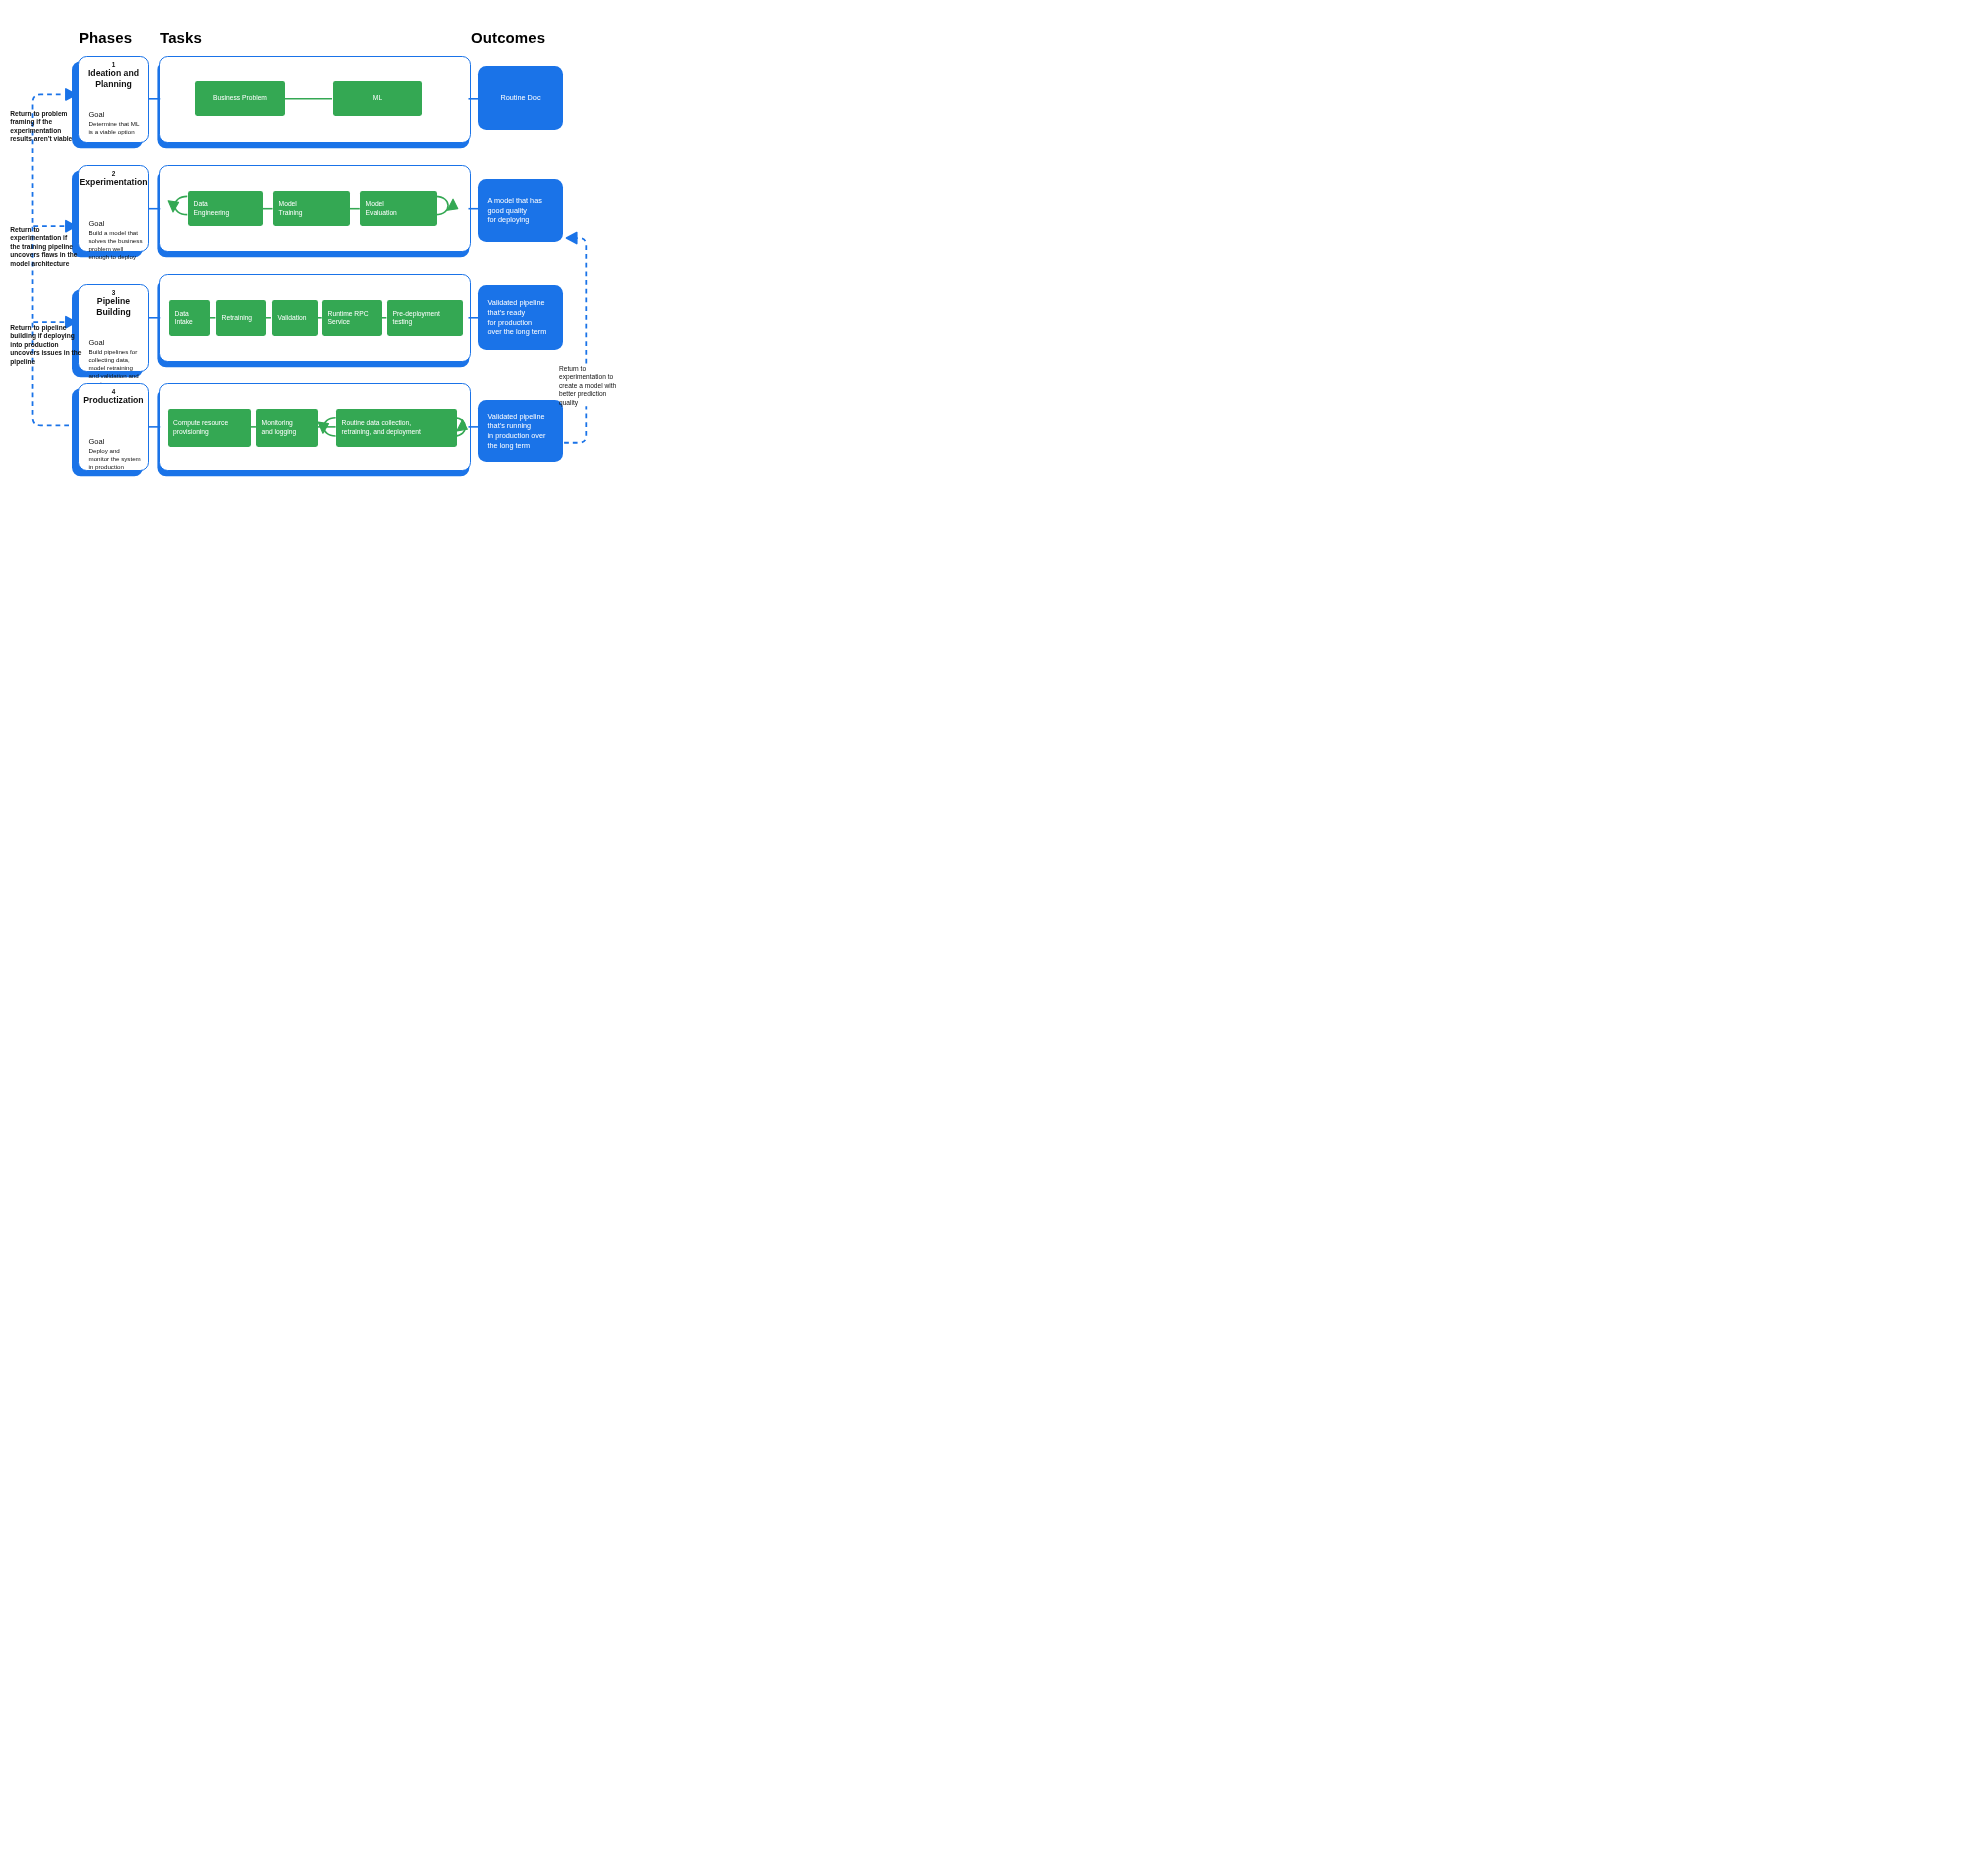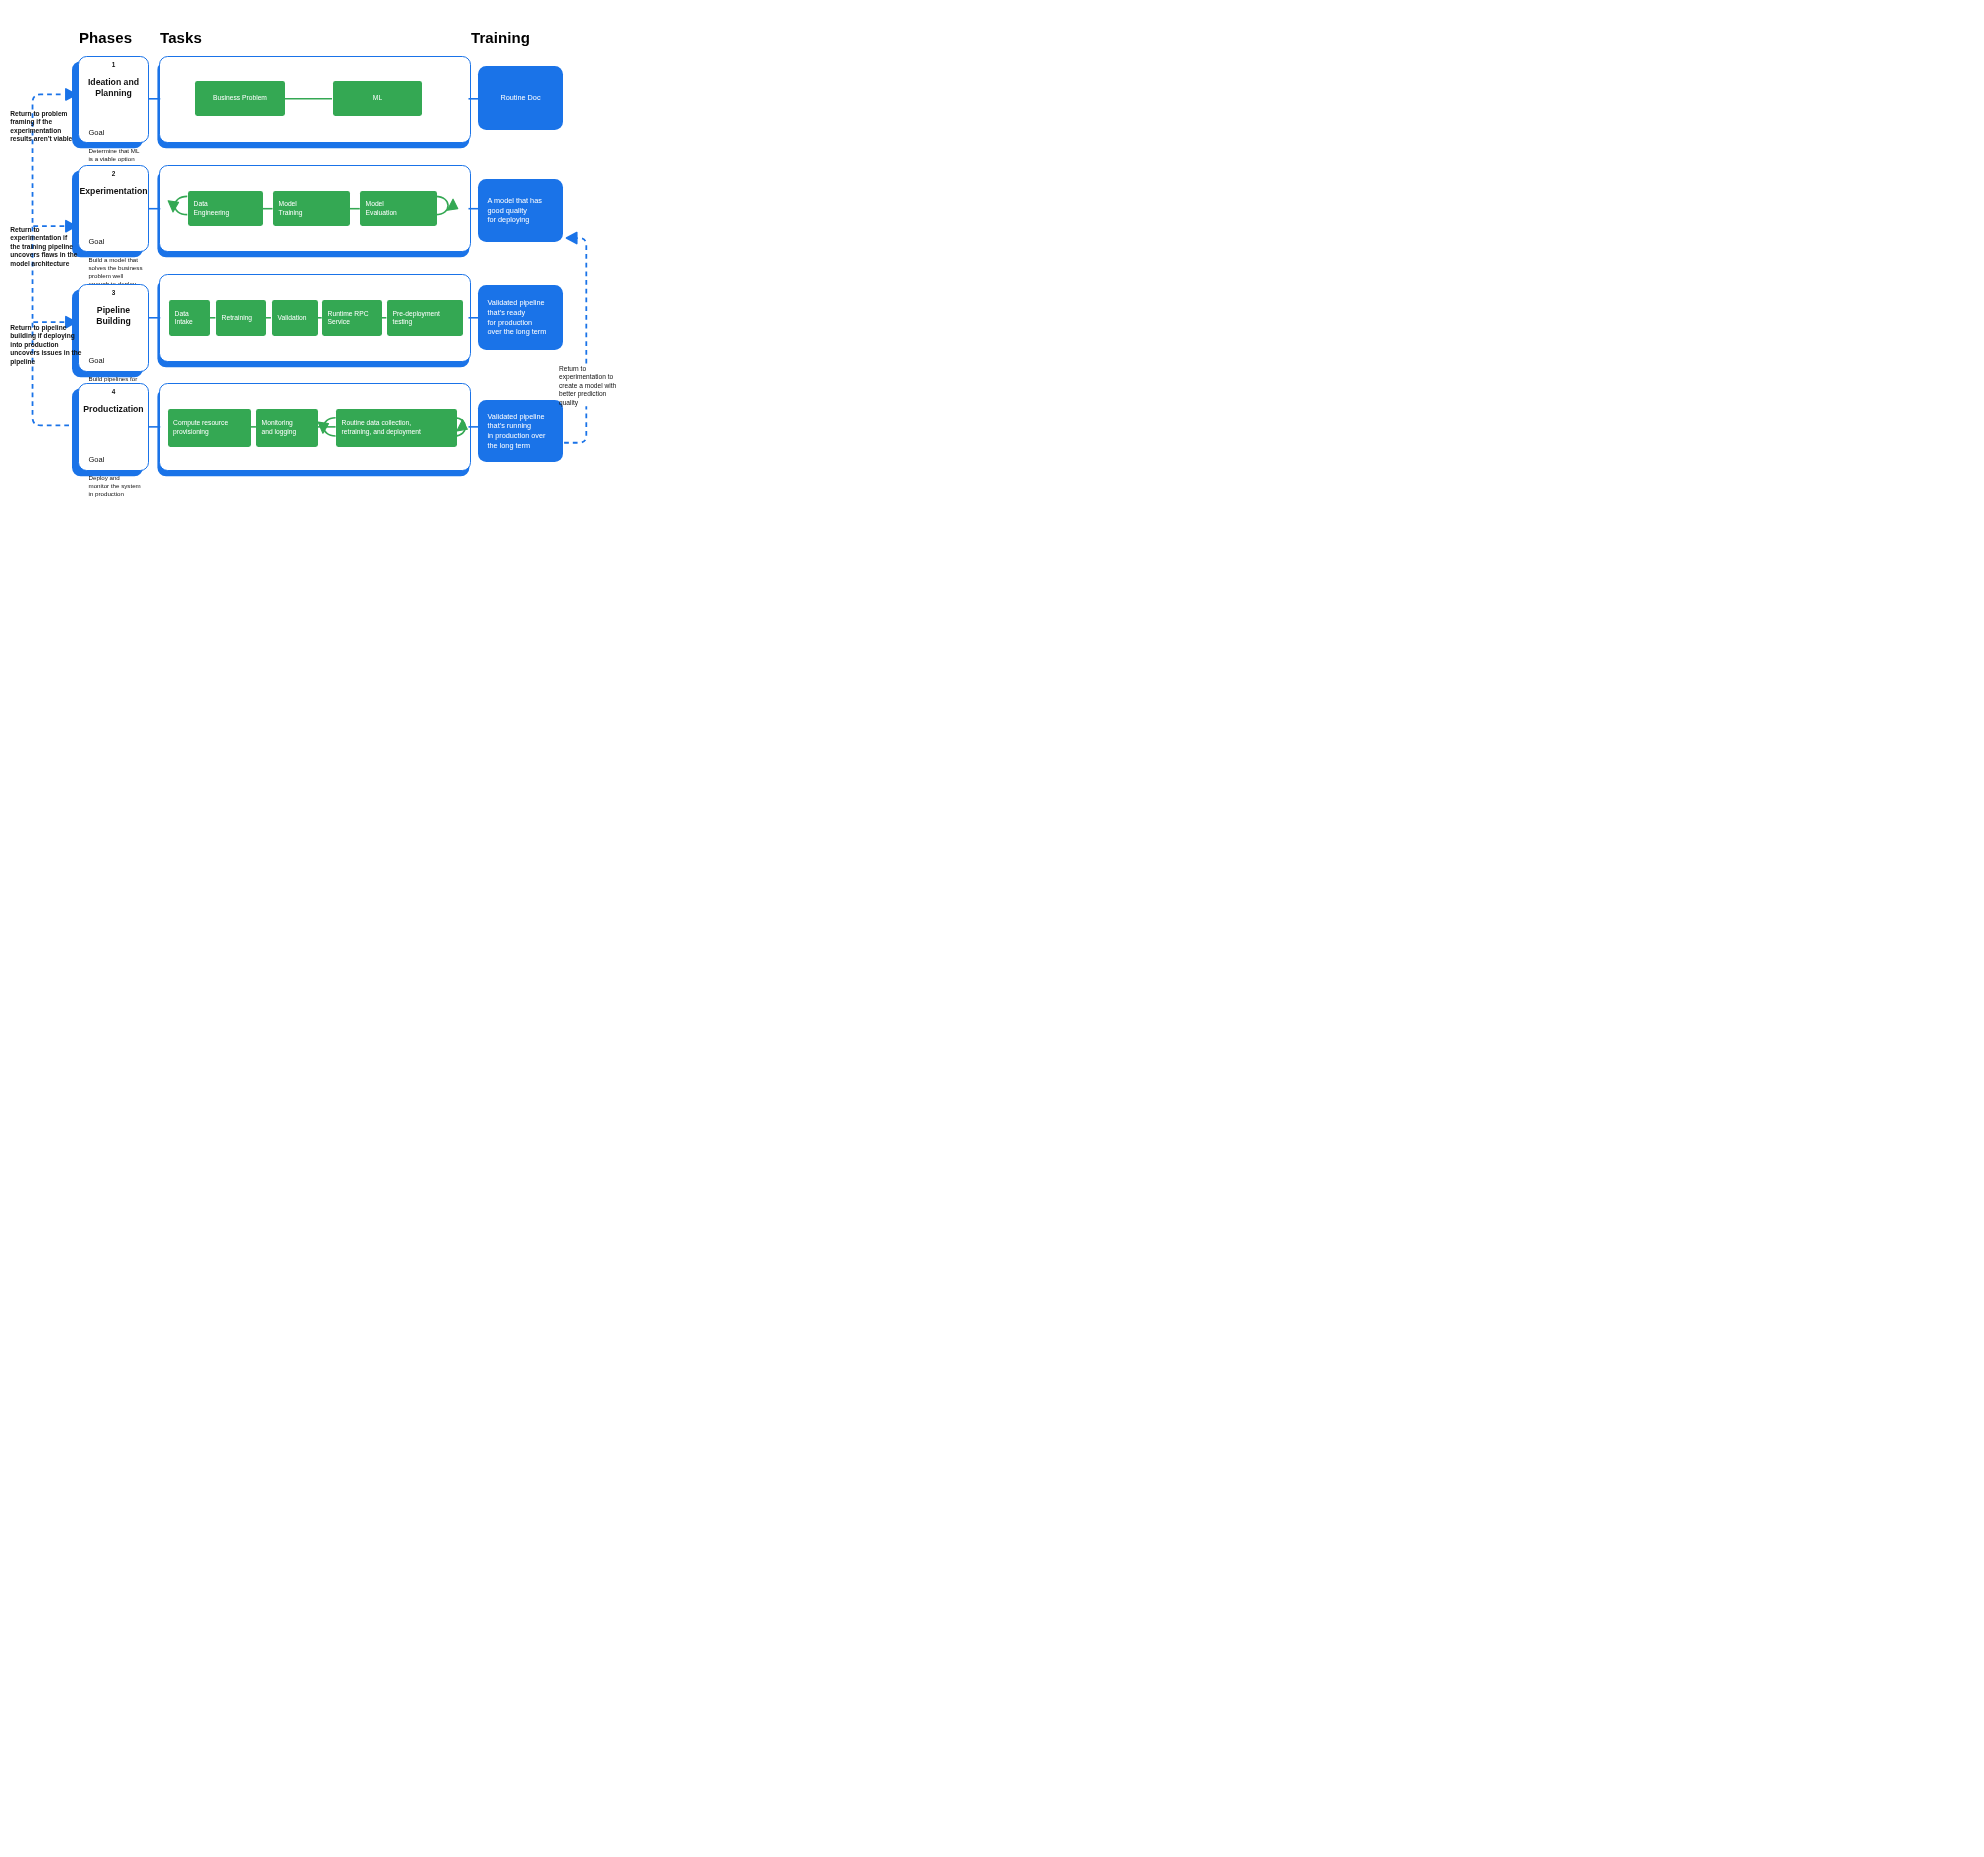--- a/index.html
+++ b/index.html
@@ -7,21 +7,21 @@
   .hdr{position:absolute;font-size:15px;font-weight:700;color:#000;letter-spacing:0.1px;}
   #hdr-phases{left:79px;top:29px;}
   #hdr-tasks{left:160px;top:29px;}
   #hdr-outcomes{left:471px;top:29px;}
 
   svg#wires{position:absolute;left:0;top:0;z-index:1;pointer-events:none;}
 
   
   .phase{position:absolute;left:78px;width:71px;background:#fff;border:1.6px solid #1a73e8;
          border-radius:8.7px;box-shadow:-6px 5.2px 0 0 #1a73e8;z-index:2;box-sizing:border-box;
-         display:flex;flex-direction:column;gap:9px;}
+         display:flex;flex-direction:column;}
   .p1{top:56px;height:87px;} .p2{top:165px;height:87px;}
   .p3{top:284px;height:88px;} .p4{top:383px;height:88px;}
   .pnum{margin-top:4px;text-align:center;font-size:6.4px;font-weight:700;color:#111;}
   .ptitle{margin-top:0.4px;text-align:center;font-size:8.7px;font-weight:700;color:#111;
           line-height:1.22;white-space:pre-line;min-height:22px;}
   .goal-label{margin-top:20px;padding-left:9.5px;font-size:7.5px;font-weight:400;color:#111;}
   .goal-text{margin-top:0.8px;padding:0 3.2px 0 9.5px;font-size:6.2px;color:#111;
              line-height:1.28;white-space:pre-line;}
 
   
@@ -70,21 +70,21 @@
   #note3{left:10.3px;top:324px;width:81px;}
   #note4{left:559px;top:365px;width:63px;font-weight:400;}
 </style>
 </head>
 <body>
 
 <div id="canvas">
 
   <div class="hdr" id="hdr-phases">Phases</div>
   <div class="hdr" id="hdr-tasks">Tasks</div>
-  <div class="hdr" id="hdr-outcomes">Training</div>
+  <div class="hdr" id="hdr-outcomes">Outcomes</div>
 
   <div class="tpanel t1">
     <div class="gbox center" id="gb-business">Business Problem</div>
     <div class="gbox center" id="gb-ml">ML</div>
   </div>
   <div class="tpanel t2">
     <div class="gbox" id="gb-dataeng">Data
 Engineering</div>
     <div class="gbox" id="gb-mtrain">Model
 Training</div>

